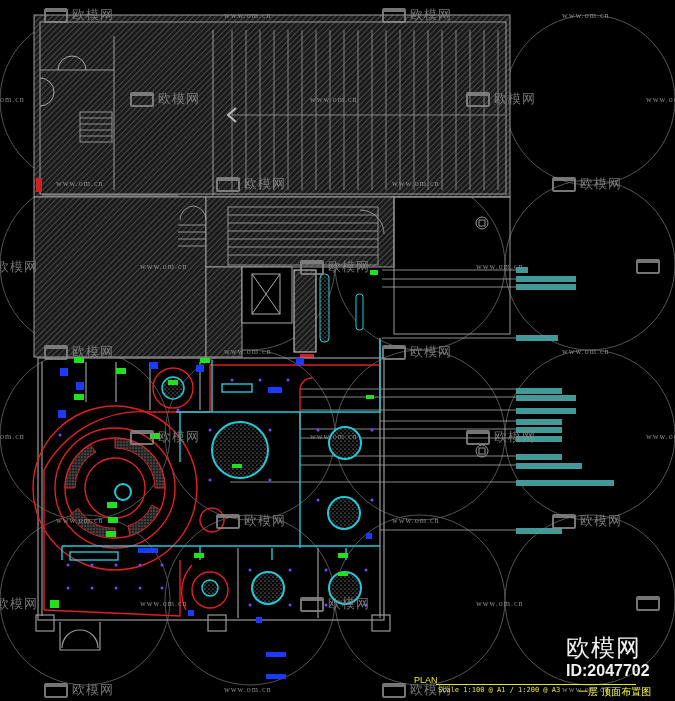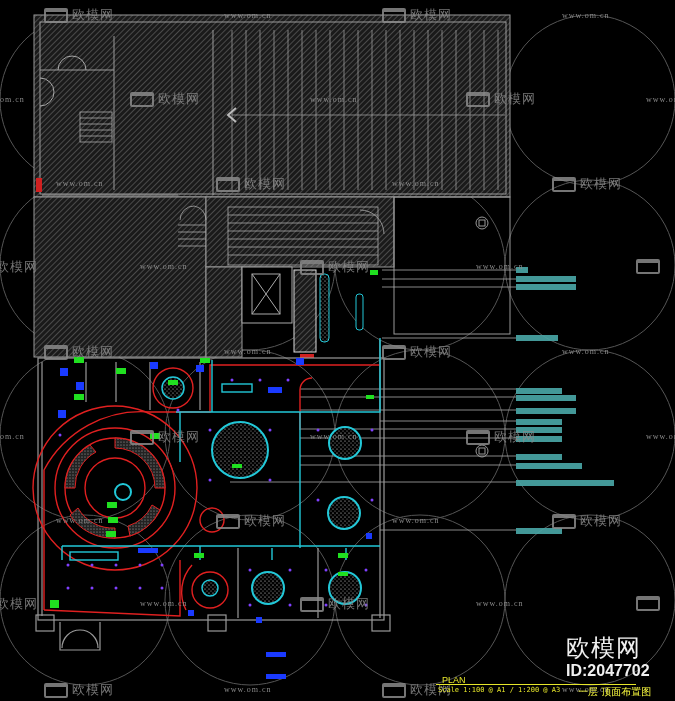--- a/index.html
+++ b/index.html
@@ -4,21 +4,21 @@
 <style>
   html,body{margin:0;padding:0;background:#000;}
   body{width:675px;height:701px;overflow:hidden;position:relative;font-family:"DejaVu Sans",sans-serif;}
   #canvas{position:absolute;left:0;top:0;width:675px;height:701px;}
   .wm{position:absolute;color:#8a8a8a;font-size:13px;letter-spacing:1px;white-space:nowrap;opacity:.85;}
   .wm .sofa{display:inline-block;width:20px;height:9px;border:2px solid #8a8a8a;border-top-width:4px;border-radius:2px;margin-right:4px;vertical-align:middle;}
   .url{position:absolute;color:#8a8a8a;font-family:Liberation Serif, serif;font-size:8px;letter-spacing:1px;white-space:nowrap;}
   .label{position:absolute;height:6px;background:#4aa8a8;opacity:.9;}
   .brand{position:absolute;left:566px;top:632px;color:#f0f0f0;font-size:24px;letter-spacing:1px;}
   .brand-id{position:absolute;left:566px;top:662px;color:#f0f0f0;font-size:16px;font-family:"Liberation Sans",sans-serif;font-weight:bold;}
-  .plan-title{position:absolute;left:442px;top:675px;color:#e6e62a;font-size:9px;font-family:"Liberation Sans",sans-serif;}
+  .plan-title{position:absolute;left:414px;top:675px;color:#e6e62a;font-size:9px;font-family:"Liberation Sans",sans-serif;}
   .plan-scale{position:absolute;left:438px;top:686px;color:#e6e62a;font-size:7px;font-family:"DejaVu Sans Mono",monospace;white-space:nowrap;}
   .plan-name{position:absolute;left:578px;top:685px;color:#ffff40;font-size:10px;font-weight:normal;white-space:nowrap;}
   .plan-rule{position:absolute;left:436px;top:684px;width:200px;height:1px;background:#e6e62a;}
 </style>
 </head>
 <body>
 
 <svg id="canvas" width="675" height="701" viewBox="0 0 675 701" xmlns="http://www.w3.org/2000/svg">
   <defs>
     <pattern id="hatch" patternUnits="userSpaceOnUse" width="4" height="4" patternTransform="rotate(45)">

